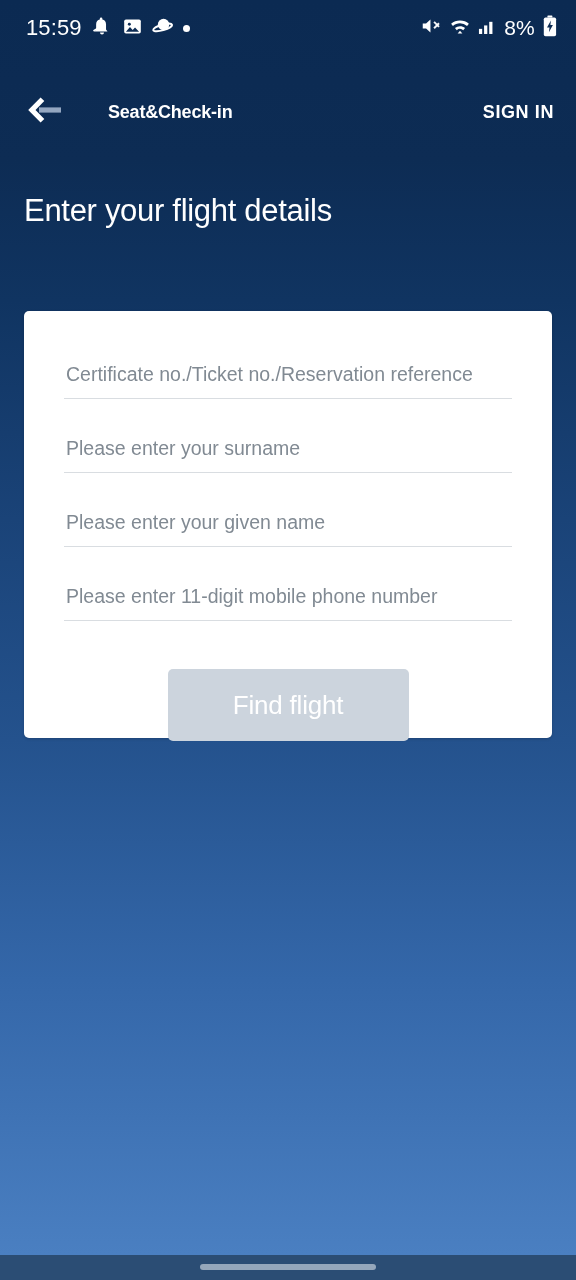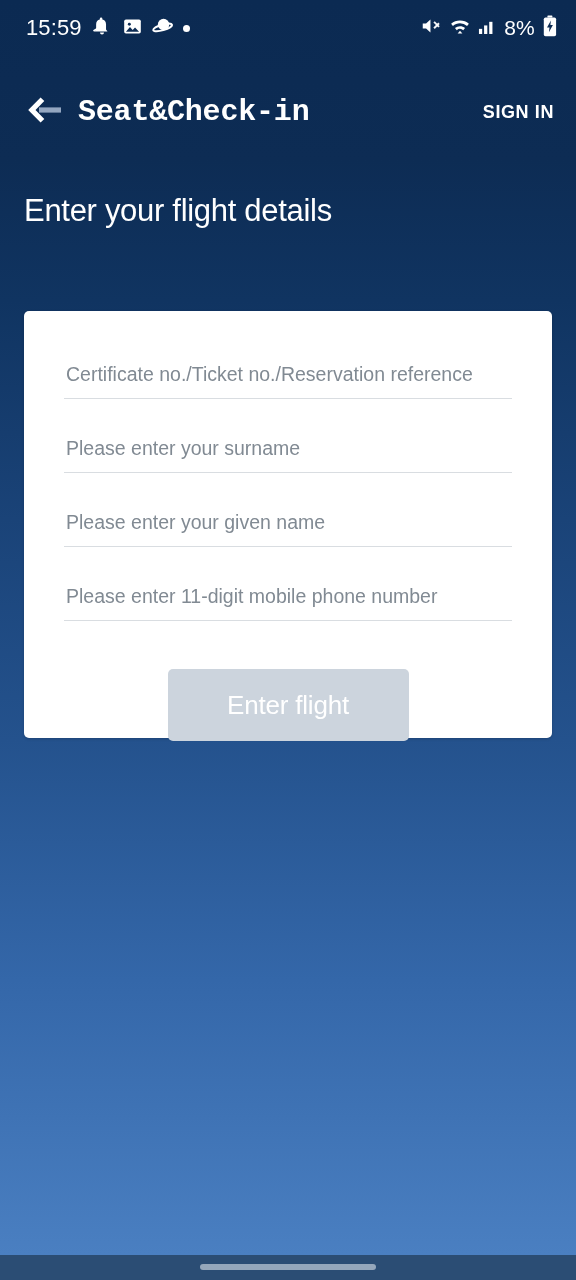--- a/index.html
+++ b/index.html
@@ -56,24 +56,23 @@
     width:576px; height:68px;
     display:flex; align-items:center;
     padding:0 20px;
   }
   #back-button {
     width:48px; height:48px;
     display:flex; align-items:center; justify-content:center;
     flex:0 0 auto;
   }
   #appbar-title {
-    font-size:30px; font-weight:bold; color:#ffffff;
-    margin-left:10px; letter-spacing:-0.2px;
+    font-size:18px; font-weight:bold; color:#ffffff;
+    margin-left:40px; letter-spacing:-0.2px;
     white-space:nowrap;
-    font-family:Liberation Mono, monospace;
   }
   #signin-button {
     margin-left:auto;
     font-size:18px; font-weight:bold; color:#ffffff;
     letter-spacing:0.6px;
     padding:6px 2px;
   }
 
   
   #page-title {
@@ -250,20 +249,20 @@
     <div class="field">
       <input class="field-input" type="text" placeholder="Please enter your given name" style="">
       <div class="field-underline"></div>
     </div>
 
     <div class="field">
       <input class="field-input" type="text" placeholder="Please enter 11-digit mobile phone number" style="">
       <div class="field-underline"></div>
     </div>
 
-    <button id="find-flight-button">Enter flight</button>
+    <button id="find-flight-button">Find flight</button>
   </div>
 
   <div id="navbar">
     <div id="nav-pill"></div>
   </div>
 
 </div>
 
 </body></html>

